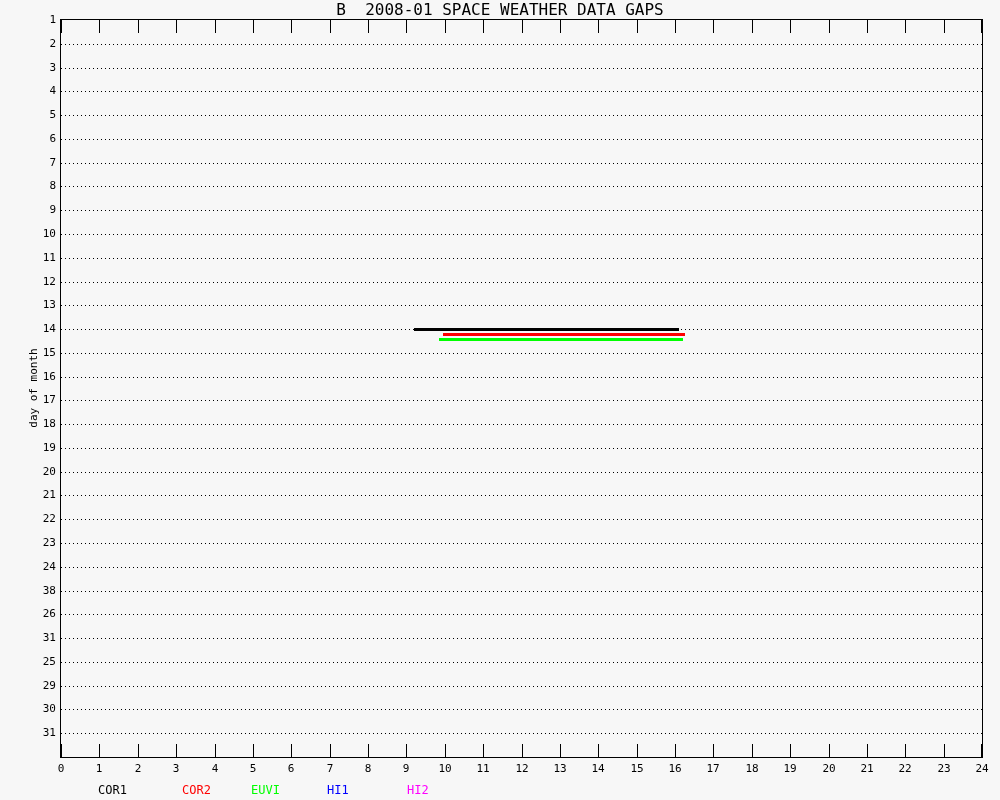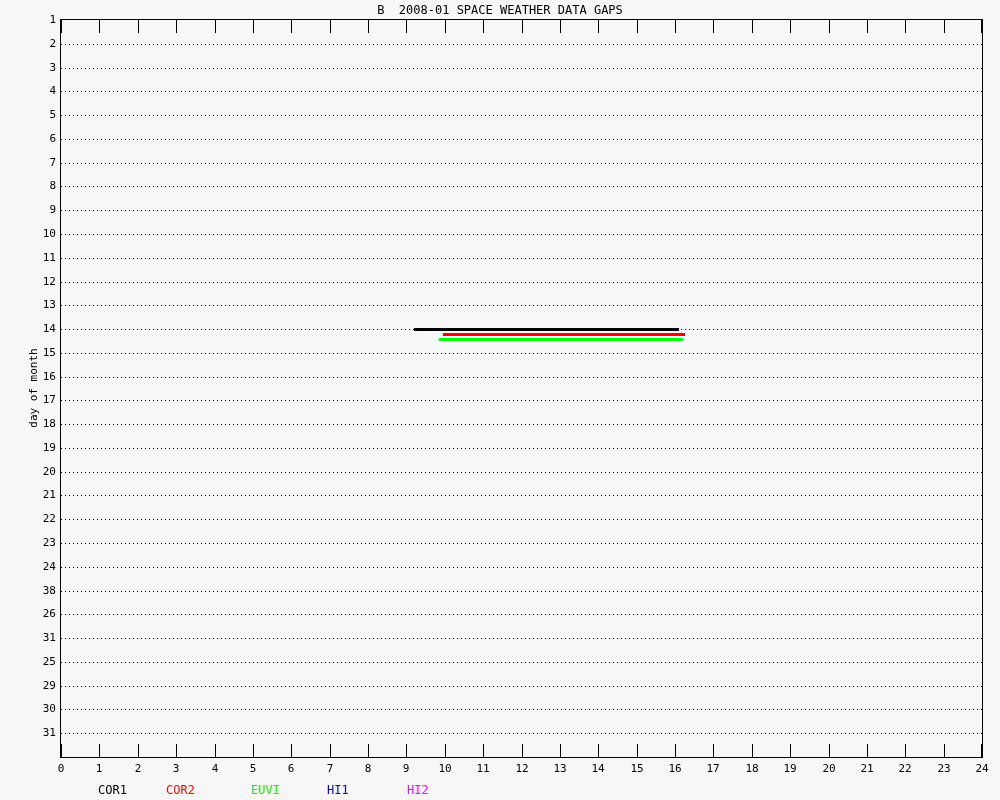--- a/index.html
+++ b/index.html
@@ -12,21 +12,21 @@
     font-family: "DejaVu Sans Mono", "Liberation Mono", monospace;
     color: #000;
     overflow: hidden;
   }
   .title {
     position: absolute;
     top: 4px;
     left: 0;
     width: 1000px;
     text-align: center;
-    font-size: 12px;
+    font-size: 16px;
     line-height: 12px;
     white-space: pre;
   }
   .plot-box {
     position: absolute;
     left: 60px;
     top: 19px;
     width: 923px;
     height: 739px;
     border: 1px solid #000;
@@ -235,18 +235,18 @@
       <div class="xtick-label" style="left: 774px;">19</div>
       <div class="xtick-label" style="left: 813px;">20</div>
       <div class="xtick-label" style="left: 851px;">21</div>
       <div class="xtick-label" style="left: 889px;">22</div>
       <div class="xtick-label" style="left: 928px;">23</div>
       <div class="xtick-label" style="left: 966px;">24</div>
     </div>
   <div class="ylabel">day of month</div>
   <div id="legend">
       <span class="legend-item" style="left: 98px; color: rgb(0, 0, 0);">COR1</span>
-      <span class="legend-item" style="left: 166px; color: rgb(255, 0, 0);">COR2</span>
+      <span class="legend-item" style="left: 182px; color: rgb(255, 0, 0);">COR2</span>
       <span class="legend-item" style="left: 251px; color: rgb(0, 255, 0);">EUVI</span>
       <span class="legend-item" style="left: 327px; color: rgb(0, 0, 255);">HI1</span>
       <span class="legend-item" style="left: 407px; color: rgb(255, 0, 255);">HI2</span>
     </div>
 </div>
 
 </body></html>

